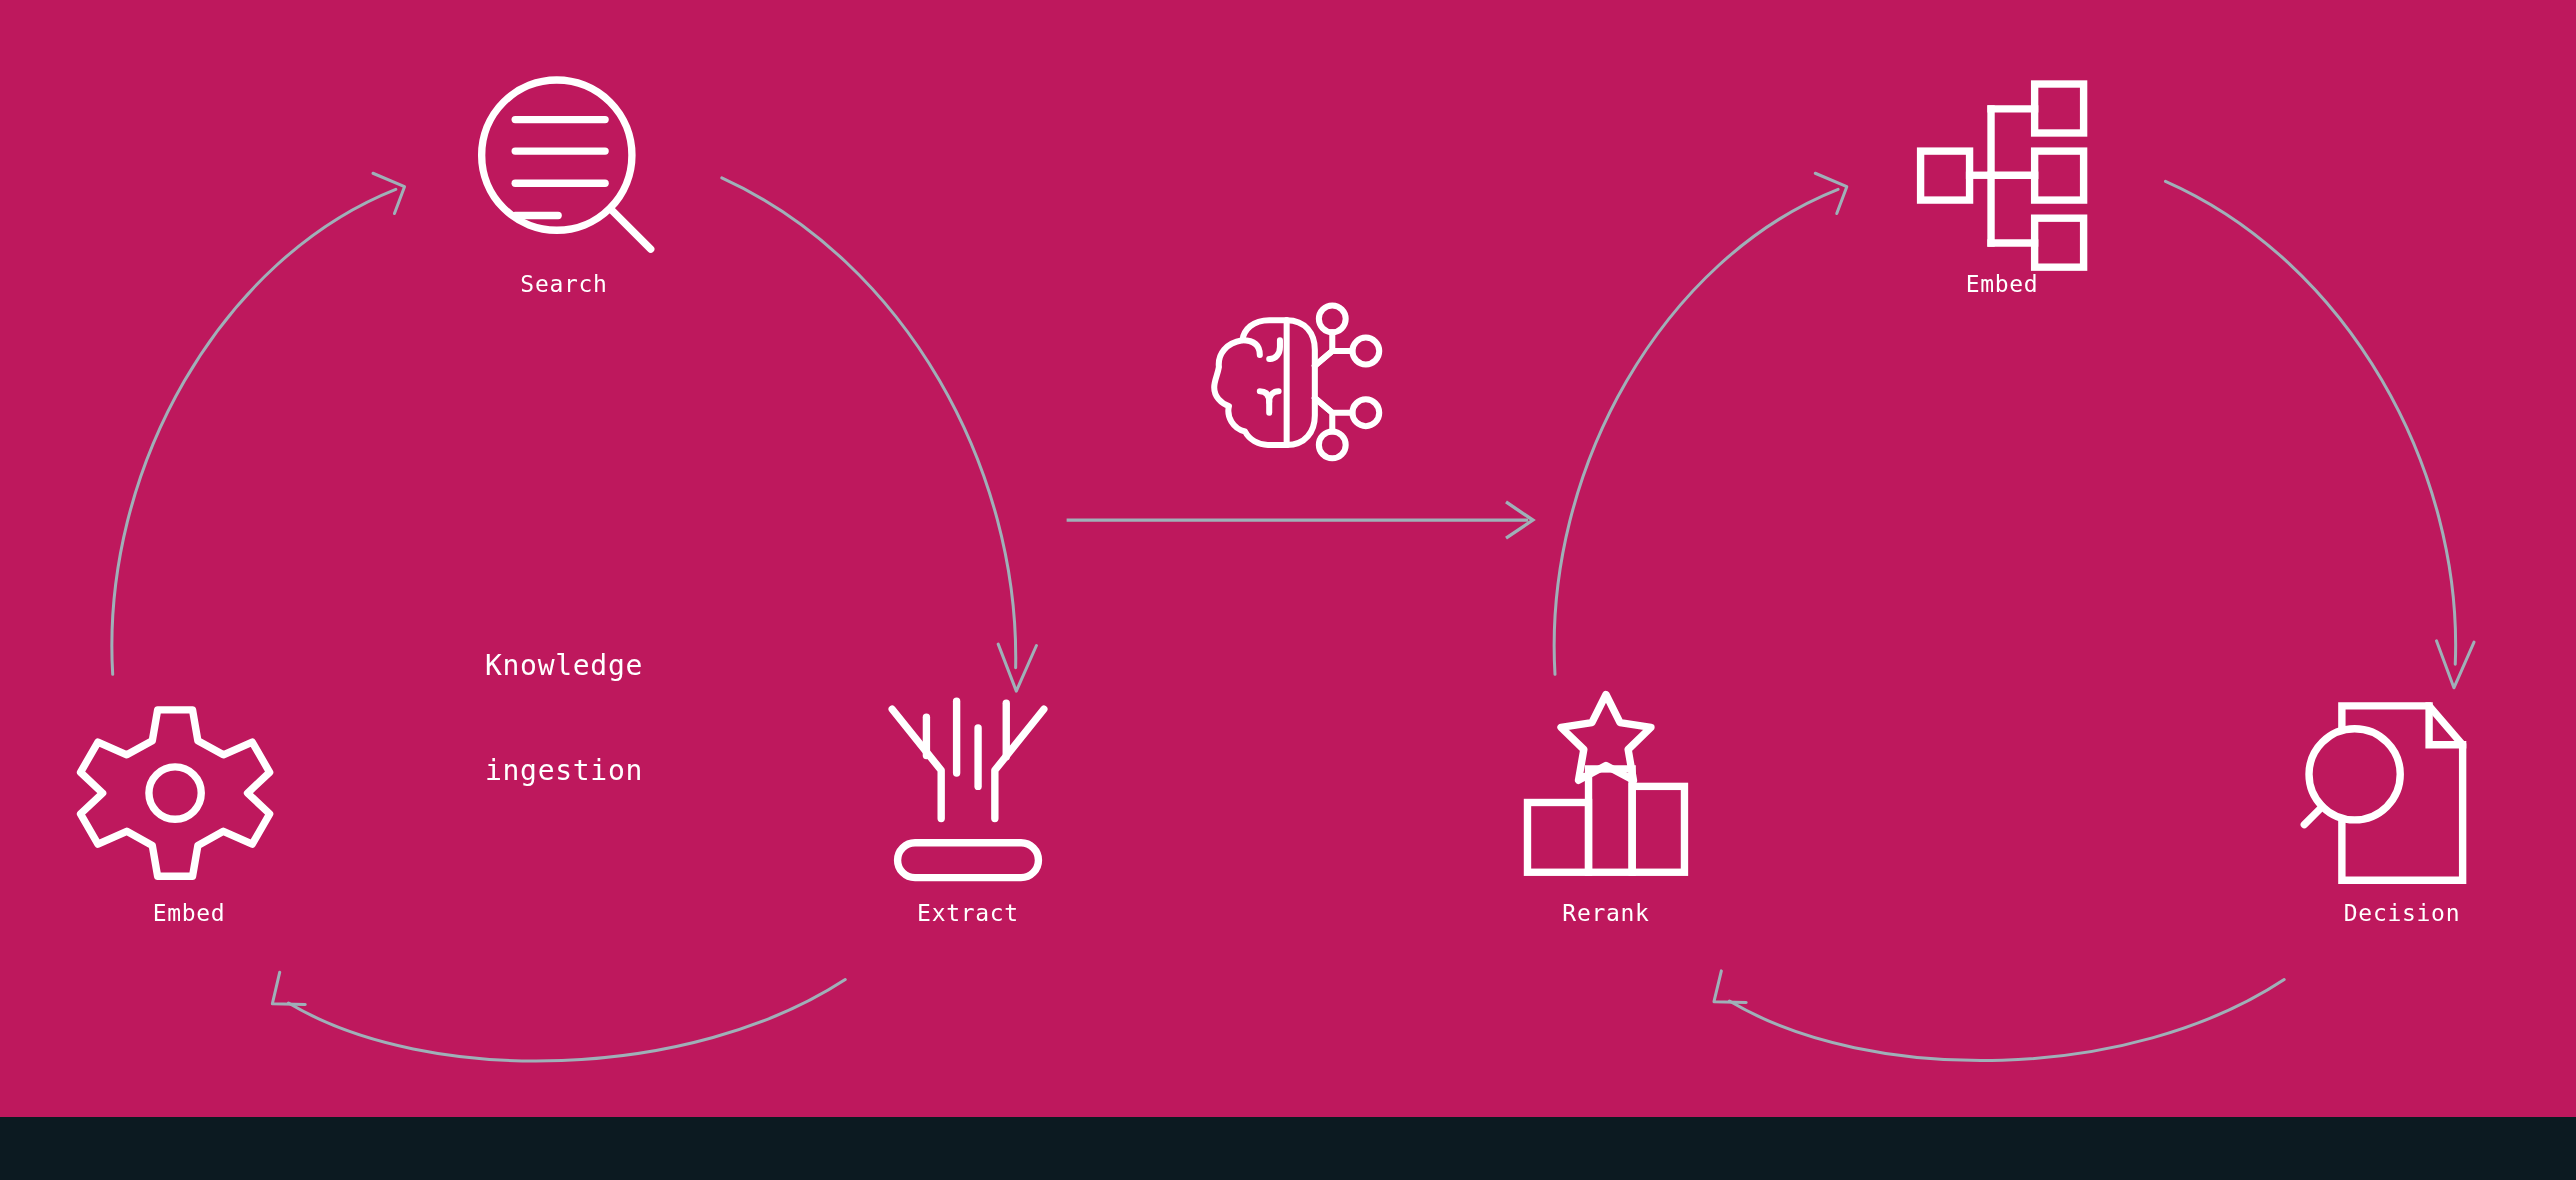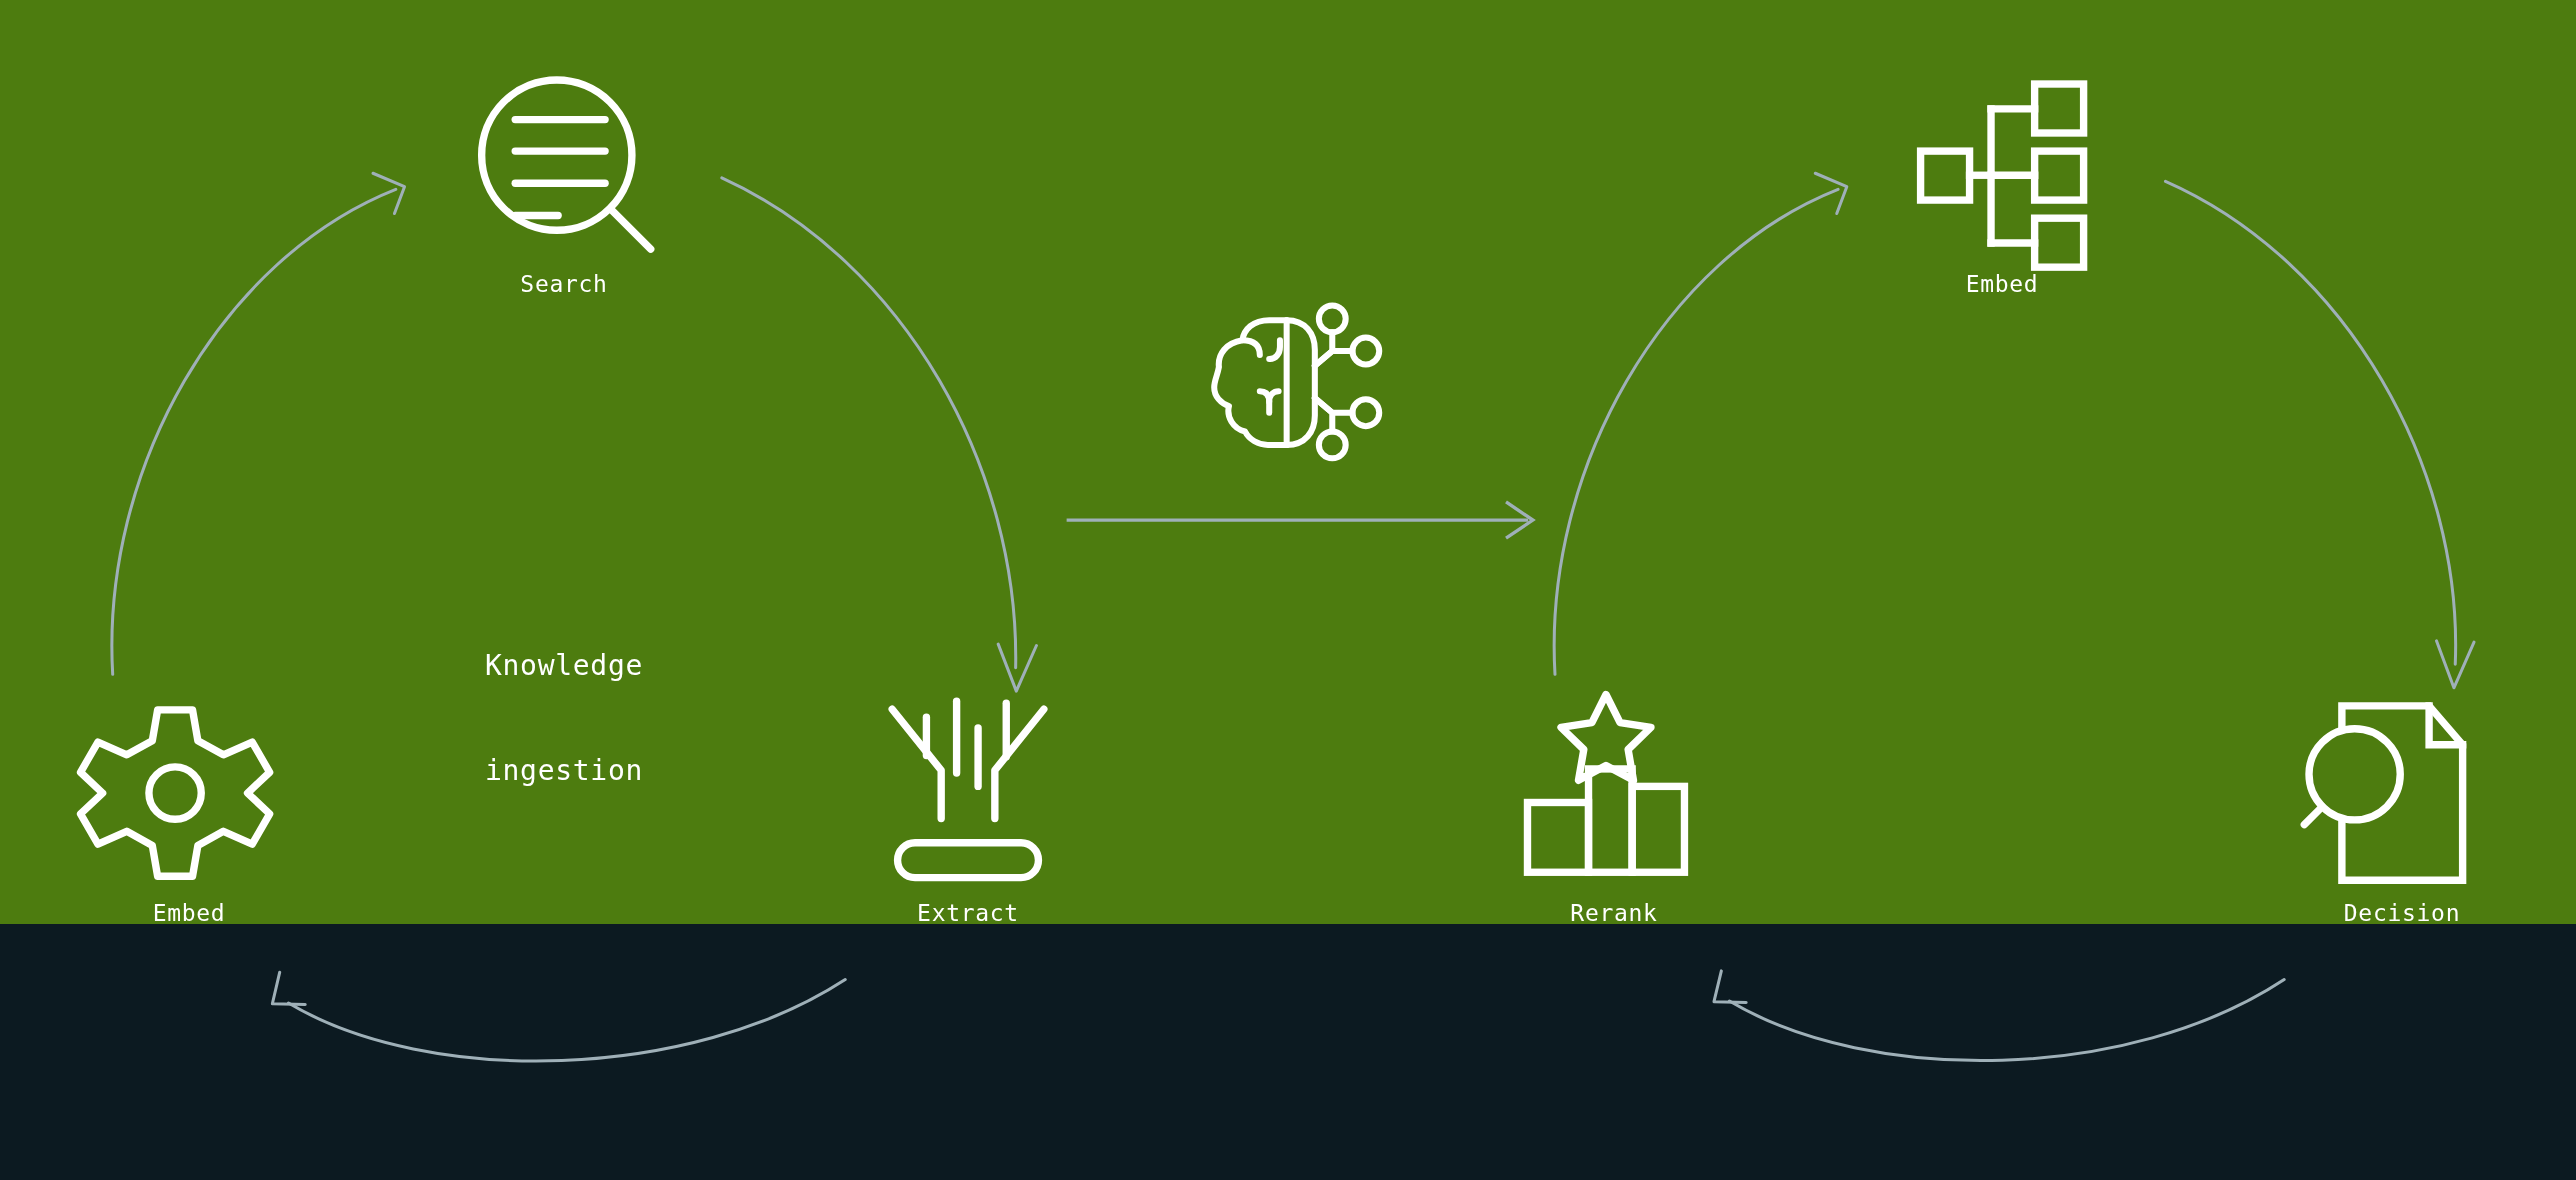--- a/index.html
+++ b/index.html
@@ -9,22 +9,22 @@
   }
   body {
     width: 2576px;
     height: 1181px;
     overflow: hidden;
     font-family: "DejaVu Sans Mono", "Liberation Mono", monospace;
   }
   #stage {
     position: relative;
     width: 2576px;
-    height: 924px;
-    background: #4d7c0f;
+    height: 1117px;
+    background: #be185d;
   }
   #diagram {
     position: absolute;
     inset: 0;
     width: 2576px;
     height: 1181px;
     display: block;
   }
   .node-label {
     position: absolute;
@@ -192,21 +192,21 @@
   <div class="node-label" style="left:564px; top:267px;">Search</div>
 
   <div class="node-label" style="left:968px; top:896px;">Extract</div>
 
   <div class="node-label" style="left:175px; top:896px;margin-left:14px;">Embed</div>
 
   <div class="node-label" style="left:2002px; top:267px;">Embed</div>
 
   <div class="node-label" style="left:2402px; top:896px;">Decision</div>
 
-  <div class="node-label" style="left:1606px; top:896px;margin-left:8px;">Rerank</div>
+  <div class="node-label" style="left:1606px; top:896px;">Rerank</div>
 
   <div class="cycle-label" style="left:564px; top:578px;">
     <div>Knowledge</div>
     <div>ingestion</div>
   </div>
 
 
 </div>
 
 

